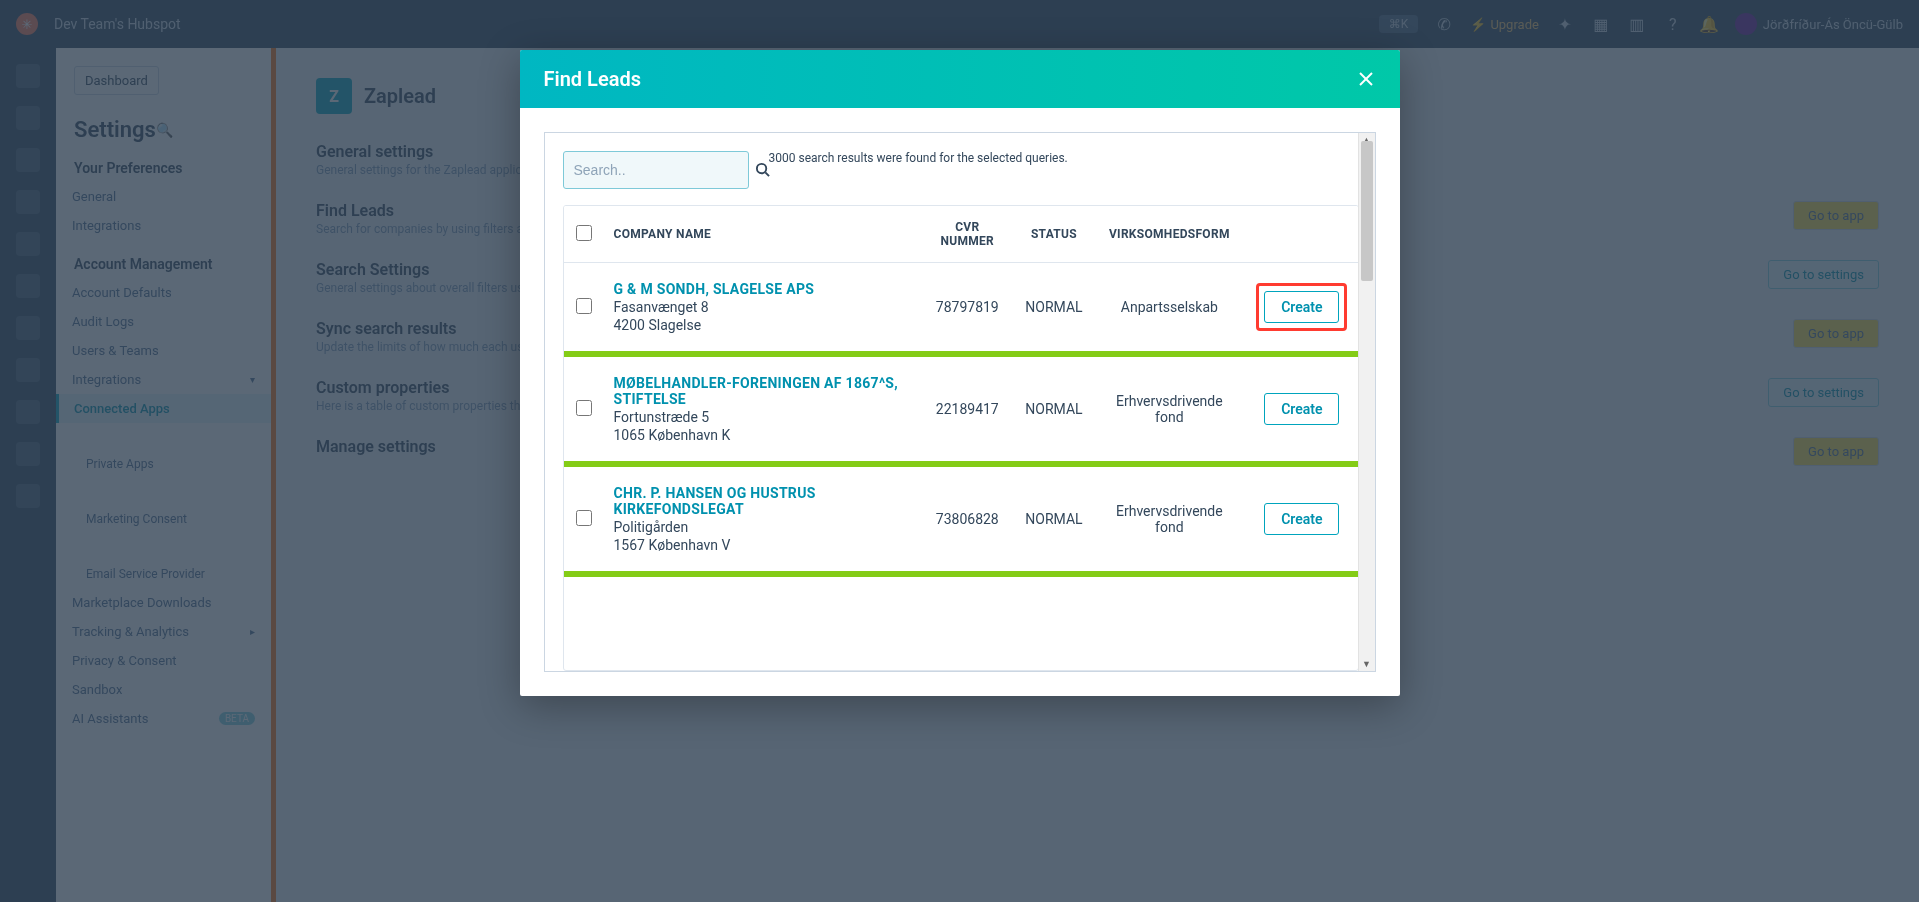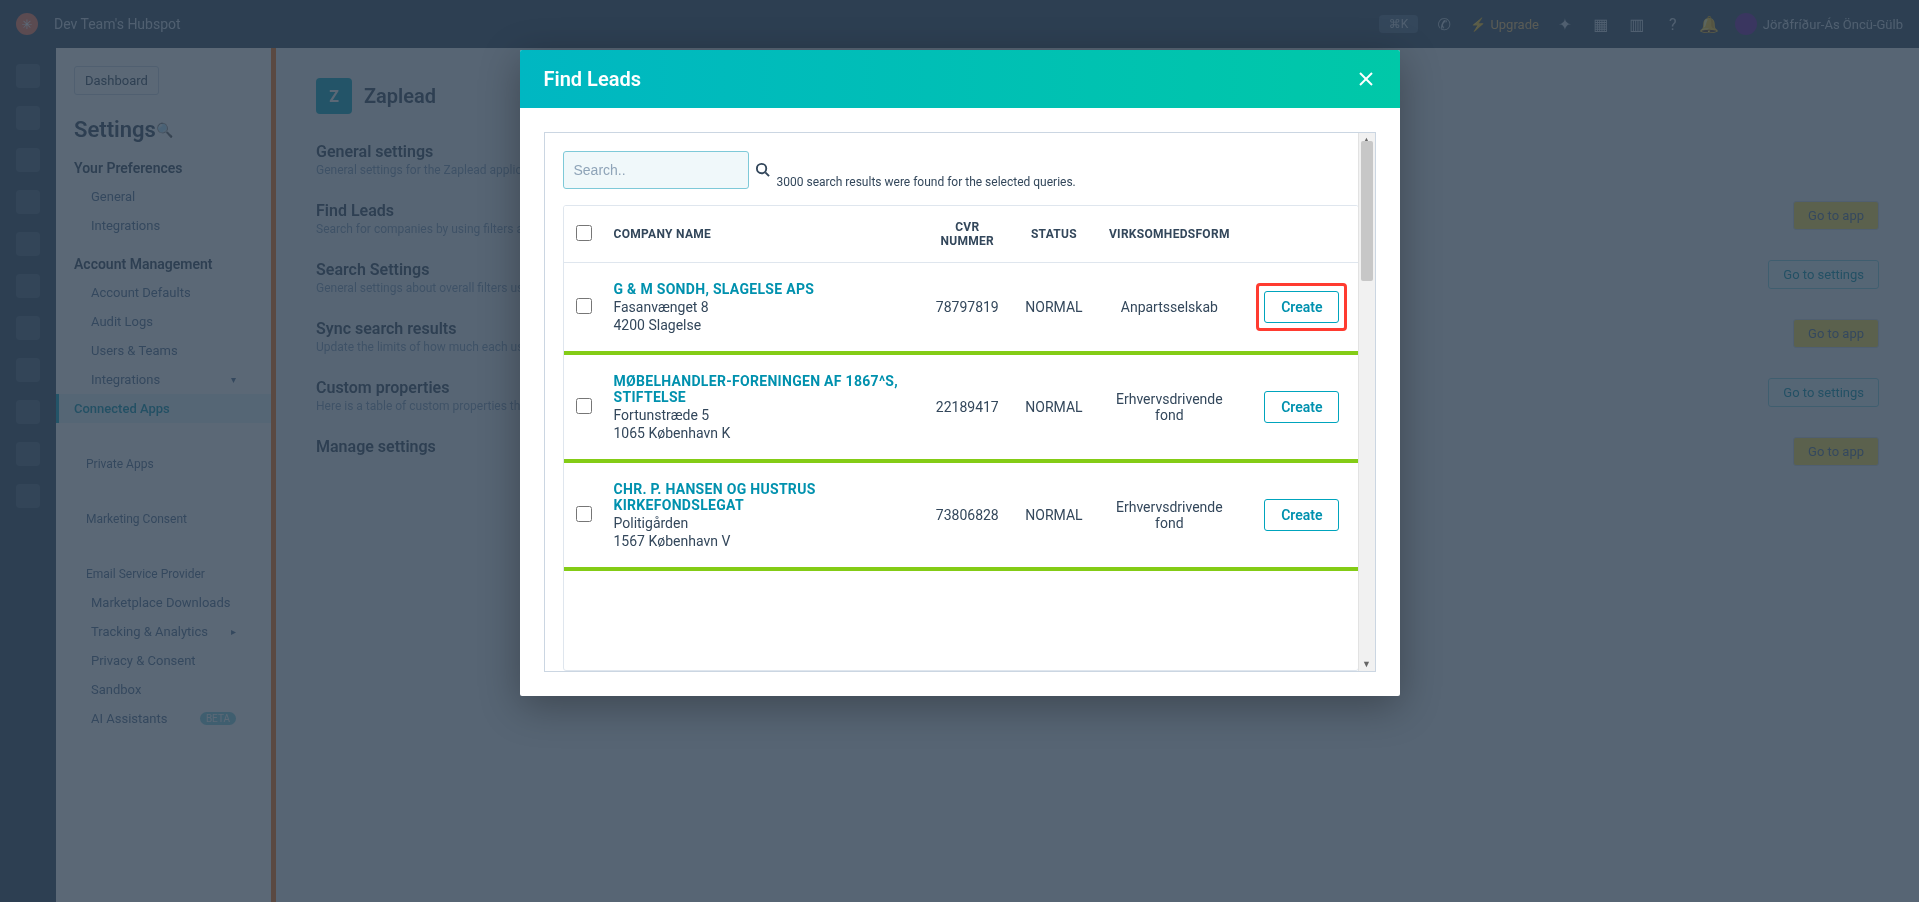--- a/index.html
+++ b/index.html
@@ -60,21 +60,21 @@
     font-size: 13px; color: #33475b; border-radius: 3px;
   }
   .sidebar h2 {
     font-size: 22px; font-weight: 600; margin: 0 18px 18px; color: #33475b;
     display: flex; align-items: center; justify-content: flex-start;
   }
   .sidebar .section-head {
     font-size: 14px; font-weight: 600; margin: 16px 18px 6px; color: #33475b;
   }
   .sidebar .nav-item {
-    padding: 7px 35px; font-size: 13px; color: #506e91; cursor: pointer;
+    padding: 7px 16px; font-size: 13px; color: #506e91; cursor: pointer;
     display: flex; align-items: center; justify-content: space-between;
   }
   .sidebar .nav-item.active {
     color: #0091ae; background: #e5f5f8; border-left: 3px solid #00a4bd; padding-left: 15px;
     font-weight: 500;
   }
   .sidebar .nav-sub { padding-left: 30px; font-size: 12px; margin-top: 27px; }
   .sidebar .badge {
     background: #7fd1de; color: #fff; font-size: 10px; padding: 1px 6px; border-radius: 8px;
   }
@@ -132,21 +132,21 @@
   .modal-body {
     padding: 24px;
   }
   .inner-frame {
     border: 1px solid #cbd6e2; background: #fff; position: relative;
     padding: 18px 8px 0 18px;
     height: 540px;
     display: flex; flex-direction: column;
   }
   .inner-top {
-    display: flex; align-items: flex-end; gap: 28px; margin-bottom: 16px;
+    display: flex; align-items: flex-start; gap: 20px; margin-bottom: 16px;
   }
   .searchbox {
     display: flex; align-items: center; border: 1px solid #7ec9d8; background: #f0f8fa;
     border-radius: 3px; width: 186px; height: 38px; padding: 0 10px;
   }
   .searchbox input {
     flex: 1; border: none; outline: none; background: transparent; font-size: 14px; color: #33475b;
   }
   .searchbox input::placeholder { color: #8fa4b8; }
   .searchbox .search-ico { width: 16px; height: 16px; color: #33475b; }
@@ -158,21 +158,21 @@
     margin-right: 8px;
   }
   .table-scroll { overflow-y: auto; flex: 1; }
   table { width: 100%; border-collapse: collapse; }
   thead th {
     font-size: 12px; font-weight: 700; color: #33475b; text-align: center;
     padding: 14px 10px; border-bottom: 1px solid #dfe6ee; background: #fff;
     letter-spacing: 0.3px;
   }
   thead th.left { text-align: left; }
-  tbody tr { border-bottom: 4px solid #84cc16; }
+  tbody tr { border-bottom: 6px solid #84cc16; }
   tbody td {
     padding: 18px 10px; font-size: 14px; color: #33475b; vertical-align: middle;
     text-align: center;
   }
   tbody td.left { text-align: left; }
   td .company-name {
     color: #0091ae; font-weight: 700; font-size: 14px; letter-spacing: 0.3px;
     text-transform: uppercase;
   }
   td .address { color: #33475b; font-size: 14px; margin-top: 2px; }

